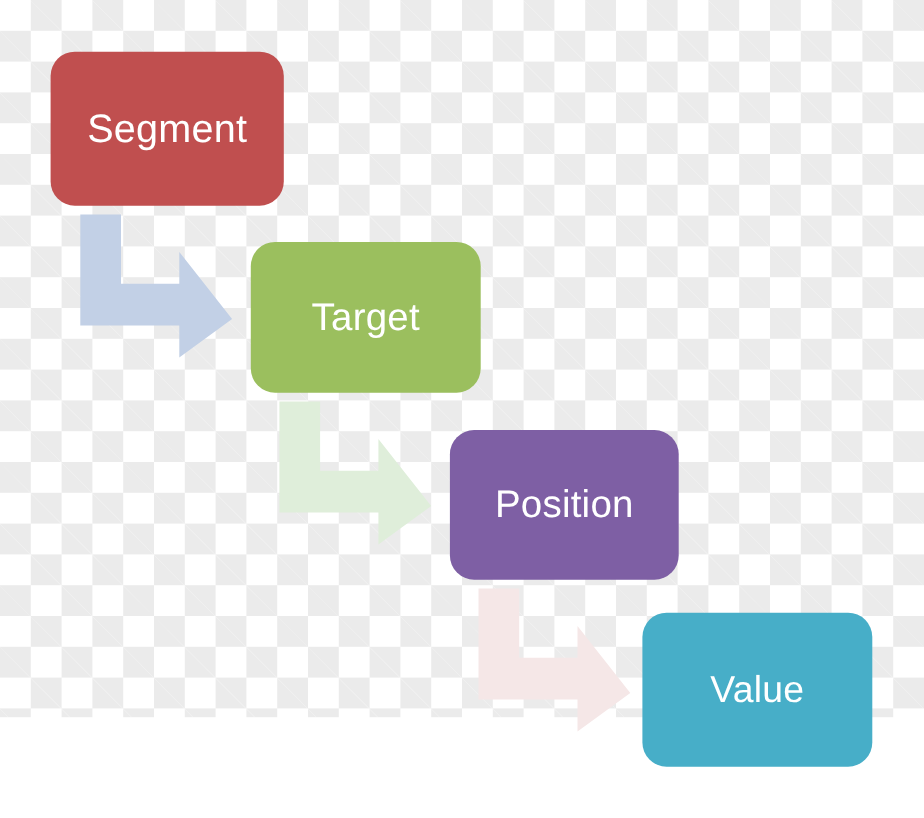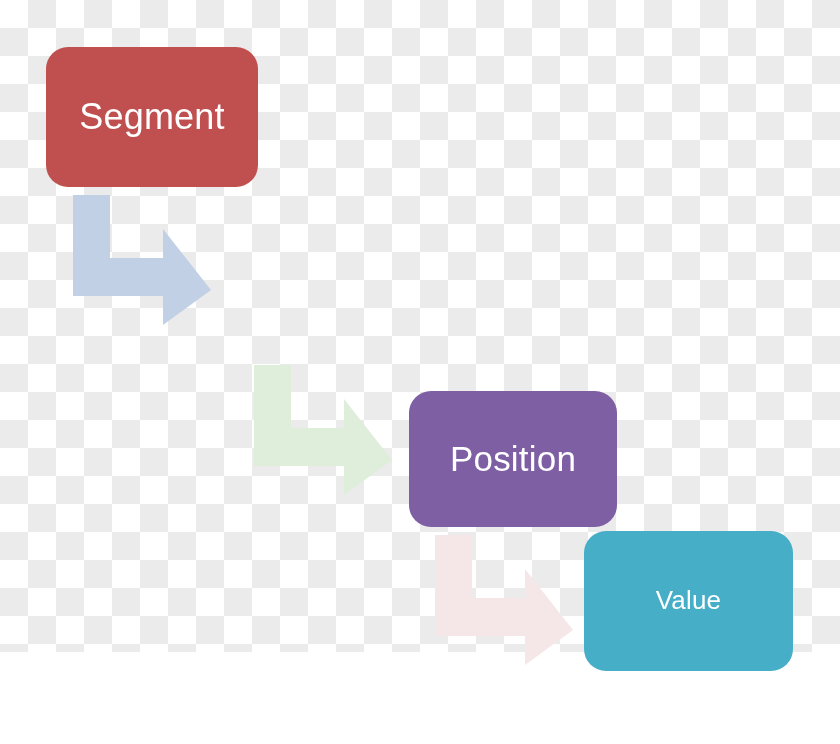--- a/index.html
+++ b/index.html
@@ -53,24 +53,24 @@
     background: #9bbf5e;
     font-size: 35px;
   }
   #node-position {
     left: 409px; top: 391px;
     width: 208px; height: 136px;
     background: #7e5fa4;
     font-size: 35px;
   }
   #node-value-proposition {
-    left: 584px; top: 531px;
+    left: 584px; top: 557px;
     width: 209px; height: 140px;
     background: #47aec8;
-    font-size: 26px;
+    font-size: 34px;
     padding: 0 10px;
   }
 
   .connector {
     position: absolute;
     z-index: 1;
     overflow: visible;
   }
   #arrow-segment-target   { left: 66px;  top: 188px; }
   #arrow-target-position  { left: 247px; top: 358px; }
@@ -98,20 +98,23 @@
   <div class="connector" id="arrow-position-value">
     <svg width="150" height="140" viewBox="0 0 150 140" aria-hidden="true">
       <path d="M 7,7 L 44,7 L 44,70 L 97,70 L 97,41 L 145,102 L 97,137 L 97,108 L 7,108 Z" fill="#f5e7e7"></path>
     </svg>
   </div>
 
   <div class="node" id="node-segment" style="background: rgb(192, 79, 79); color: rgb(255, 255, 255);">
     <span>Segment</span>
   </div>
 
+  <div class="node" id="node-target" style="background: rgb(155, 191, 94); color: rgb(255, 255, 255);">
+    <span>Target</span>
+  </div>
 
   <div class="node" id="node-position" style="background: rgb(126, 95, 164); color: rgb(255, 255, 255);">
     <span>Position</span>
   </div>
 
   <div class="node" id="node-value-proposition" style="background: rgb(71, 174, 200); color: rgb(255, 255, 255);">
     <span>
       <span>Value</span><br>
     </span>
   </div>

